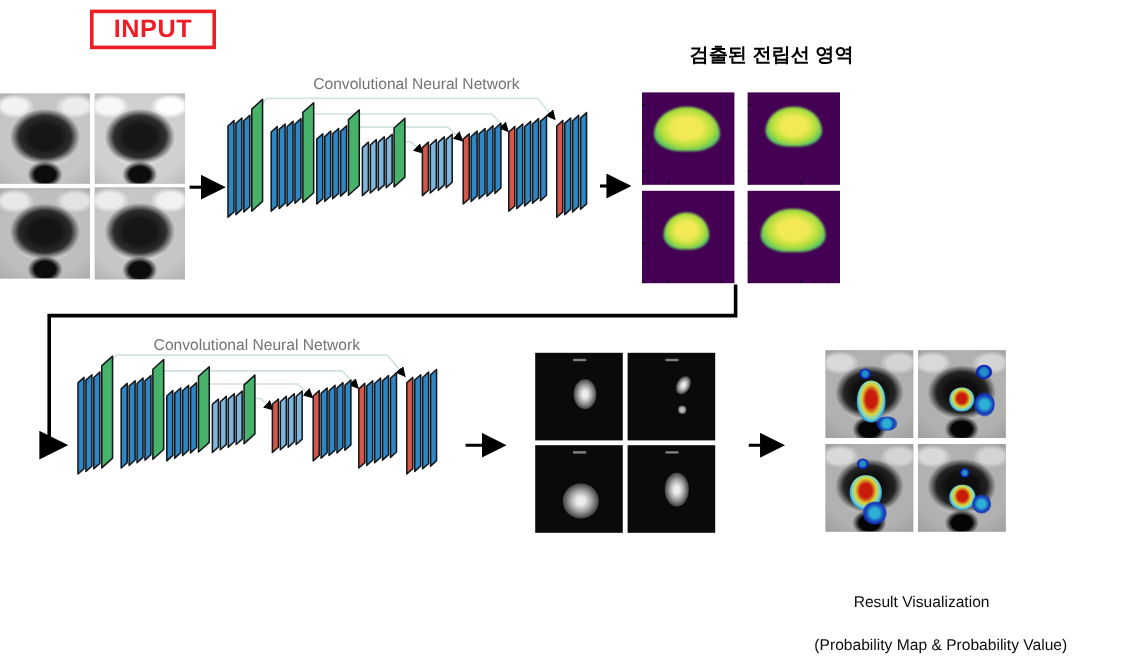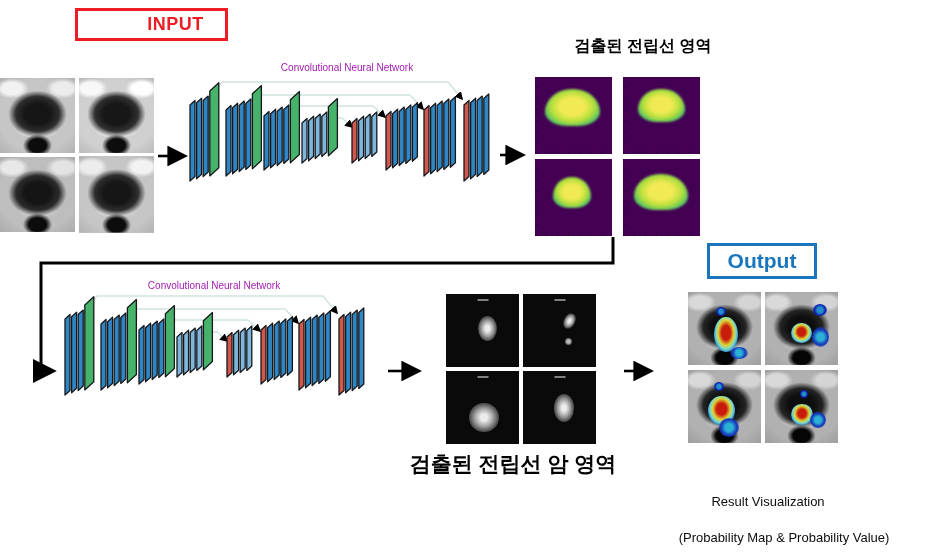--- a/index.html
+++ b/index.html
@@ -6,23 +6,23 @@
   #canvas{
     position:relative;width:940px;height:555px;background:#ffffff;overflow:hidden;
     font-family:"Liberation Sans","DejaVu Sans",sans-serif;color:#0d0d0d;
   }
   #flow-svg{position:absolute;left:0;top:0;z-index:1;}
   .abs{position:absolute;z-index:2;}
 
   
   .input-box{left:75px;top:8px;width:99px;height:27px;border:3px solid #ee1c25;
     display:flex;align-items:center;justify-content:center;
-    color:#ee1c25;font-size:18px;font-weight:700;letter-spacing:.5px;padding-left:48px;}
+    color:#ee1c25;font-size:21px;font-weight:700;letter-spacing:.5px;}
   .raw-label{left:10px;top:44px;font-size:19px;font-weight:600;}
-  .cnn-title{font-size:10px;color:#a21caf;transform:translateX(-50%);white-space:nowrap;}
+  .cnn-title{font-size:13px;color:#737373;transform:translateX(-50%);white-space:nowrap;}
   .cnn1-title{left:347px;top:62px;}
   .cnn2-title{left:214px;top:280px;}
   .korean-title{transform:translateX(-50%);white-space:nowrap;font-weight:600;color:#000;}
   .k1{left:623px;top:36px;font-size:16px;margin-left:20px;}
   .k2{left:513px;top:450px;font-size:21px;}
   .output-box{left:707px;top:243px;width:104px;height:30px;border:3px solid #1b75bc;
     display:flex;align-items:center;justify-content:center;
     color:#1b75bc;font-size:21px;font-weight:600;}
   .badge{left:658px;top:451px;width:212px;height:40px;background:#3a3f49;
     display:flex;align-items:center;justify-content:center;
@@ -244,25 +244,21 @@
         <div class="blob2"></div>
       </div>
     <div class="panel cancer">
         <div class="blob"></div>
       </div>
     <div class="panel cancer">
         <div class="blob"></div>
       </div>
   </div>
 
-  <div class="abs korean-title k2">검출된 전립선 암 영역</div>
-
-  <div class="abs output-box">
-    <span>Output</span>
-  </div>
+
 
   <div class="grid out-grid">
     <div class="panel mri out">
         <div class="hot"></div>
         <div class="cold"></div>
         <div class="dot"></div>
       </div>
     <div class="panel mri out">
         <div class="hot"></div>
         <div class="cold"></div>

